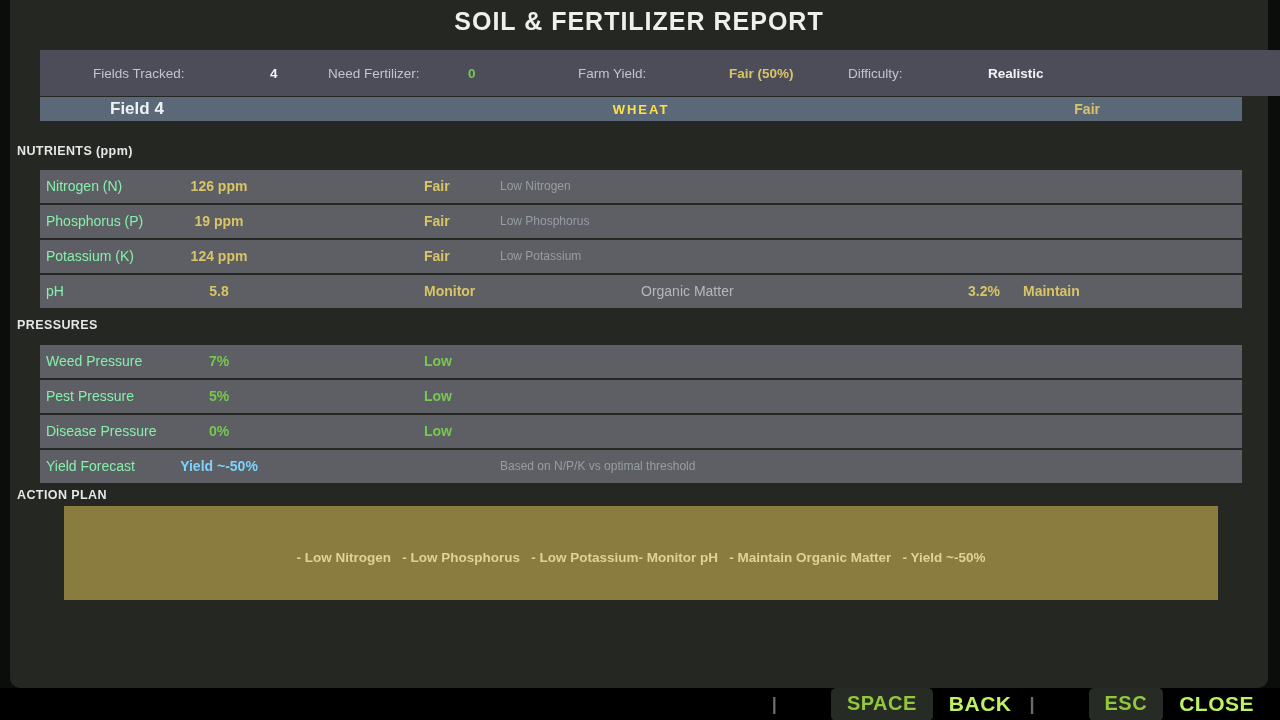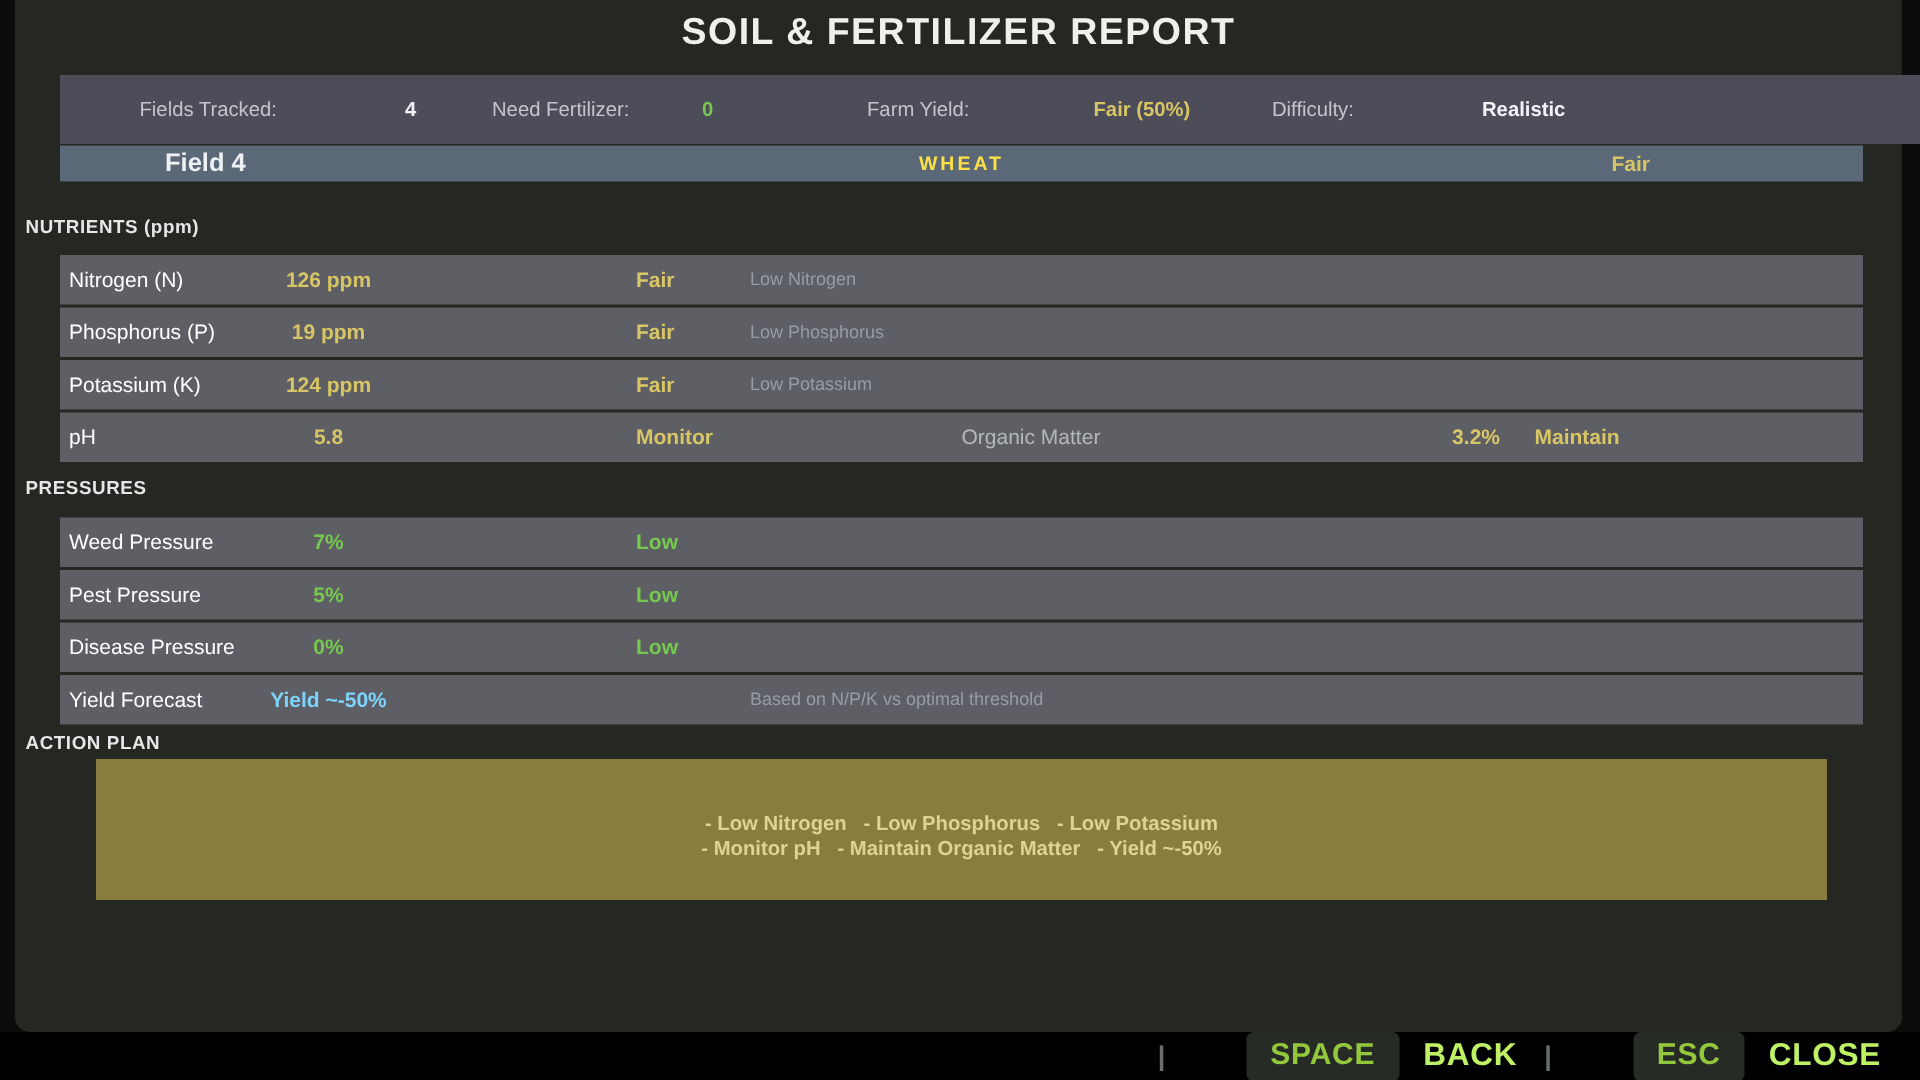--- a/index.html
+++ b/index.html
@@ -44,31 +44,31 @@
     font-size:14px;font-weight:bold;color:#d8c566;
   }
   .sec-head{
     position:absolute;left:17px;font-size:12.5px;font-weight:bold;color:#e5e6e6;
     letter-spacing:0.4px;
   }
   .row{
     position:absolute;left:40px;width:1202px;height:33px;background:#5d5f64;
   }
   .row span{position:absolute;top:0;line-height:33px;}
-  .rlabel{left:6px;font-size:14px;color:#ffffff;}
+  .rlabel{left:6px;font-size:14px;color:#86efac;}
   .rvalue{left:0;width:358px;text-align:center;font-size:14px;font-weight:bold;}
   .rstatus{left:384px;font-size:14px;font-weight:bold;}
   .rnote{left:460px;font-size:12px;color:#979da5;}
   .om-label{left:601px;font-size:14px;color:#b4b7bb;}
   .om-value{right:242px;font-size:14px;font-weight:bold;color:#d8c566;}
   .om-status{left:983px;font-size:14px;font-weight:bold;color:#d8c566;}
   .v-red{color:#7dd3fc;}
   .actionbox{
     position:absolute;left:64px;top:506px;width:1154px;height:94px;
-    background:#8a7c3e;display:flex;flex-direction:column;align-items:center;
+    background:#8a7c3e;display:flex;flex-direction:row;align-items:center;
     justify-content:center;padding-top:8px;box-sizing:border-box;
   }
   .action-line{
     font-size:13.5px;font-weight:bold;color:#ded393;line-height:17px;white-space:pre;
   }
   .footer{
     position:absolute;left:0;bottom:0;width:1280px;height:32px;background:#000;
     display:flex;align-items:center;justify-content:flex-end;
     gap:18px;padding-right:26px;box-sizing:border-box;
   }

